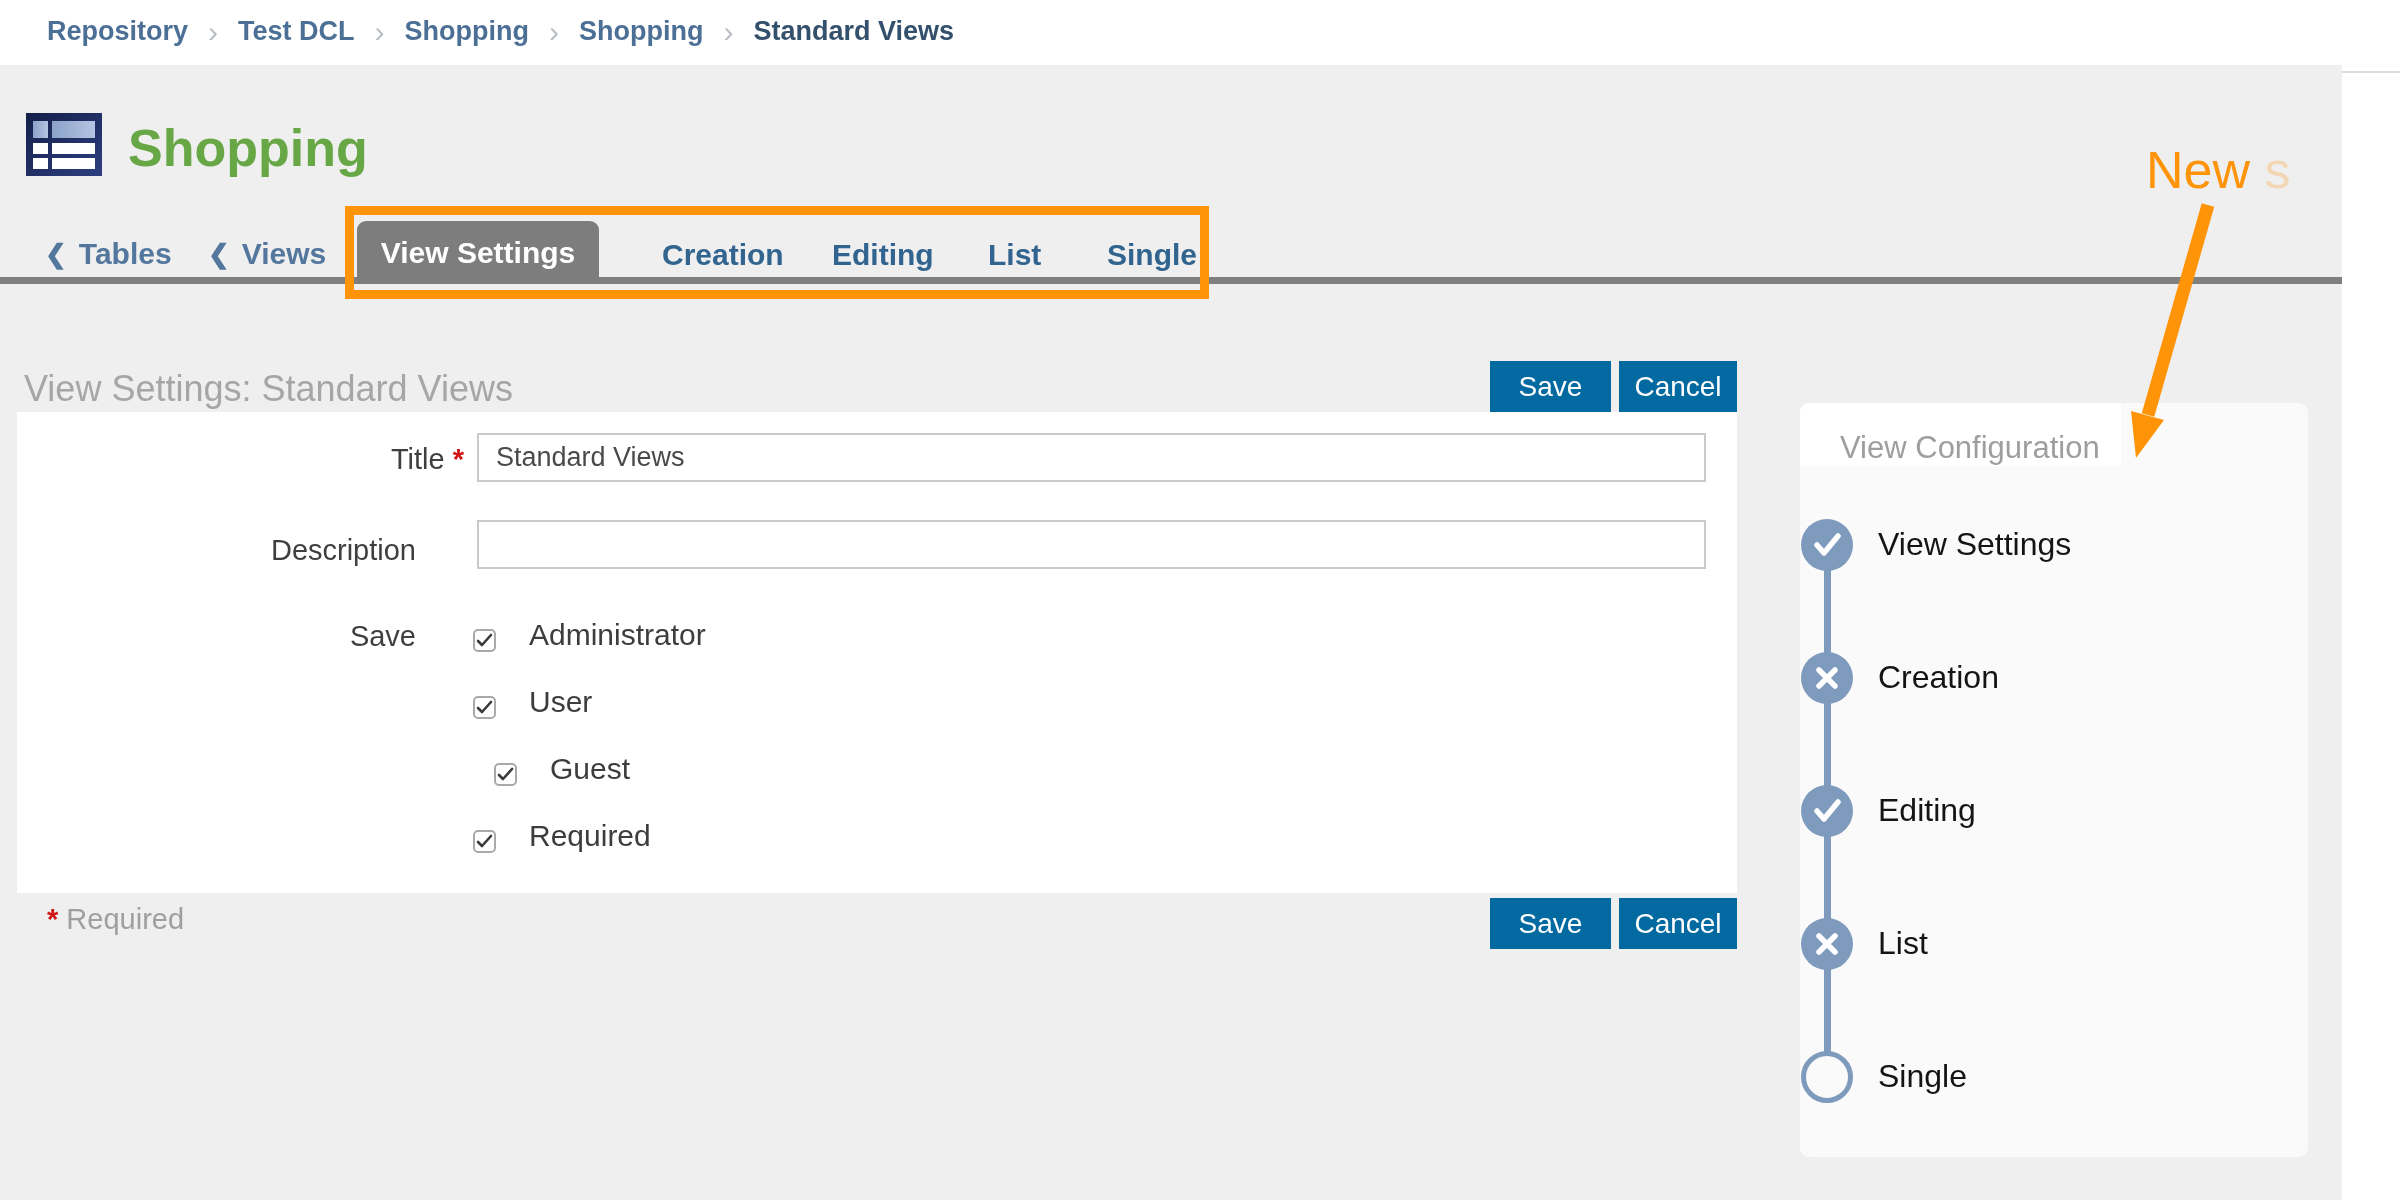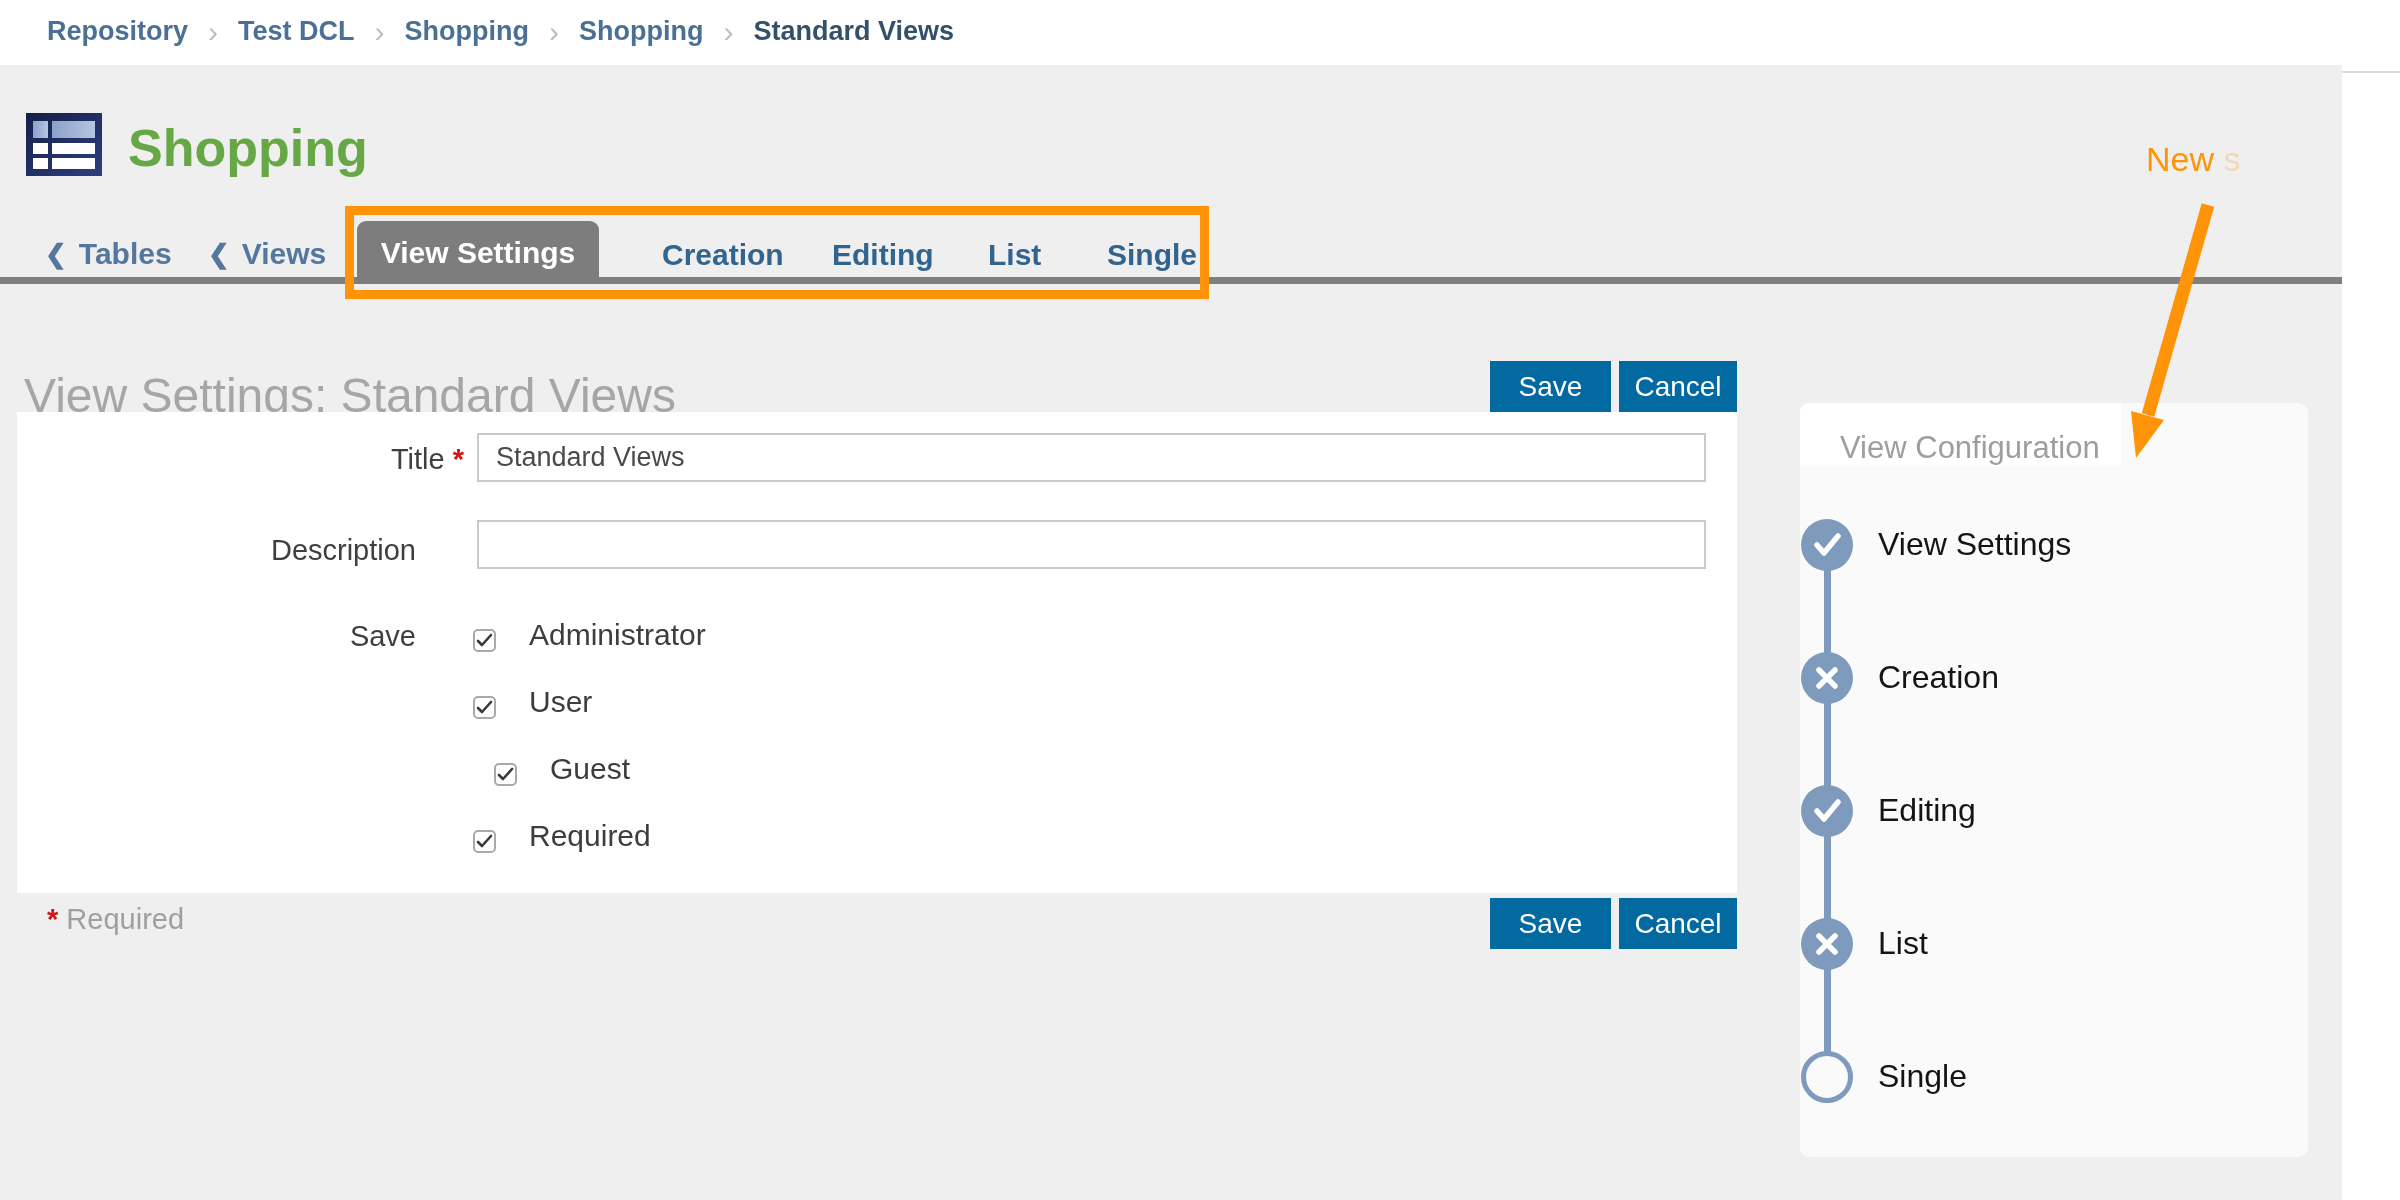--- a/index.html
+++ b/index.html
@@ -22,21 +22,21 @@
   
   .divider { position:absolute; left:0; top:277px; width:2342px; height:7px; background:#7f7f7f; }
   .backlink { position:absolute; top:237px; font-size:30px; font-weight:700; color:#54779e; display:flex; align-items:center; gap:12px; cursor:pointer; }
   .backlink .chev { font-size:26px; }
   .tab-active { position:absolute; left:357px; top:221px; width:242px; height:63px; background:#7d7d7d; border-radius:9px 9px 0 0; color:#ffffff; font-size:30px; font-weight:700; display:flex; align-items:center; justify-content:center; }
   .tab-link { position:absolute; top:238px; font-size:30px; font-weight:700; color:#31648f; cursor:pointer; }
   .tab-creation { left:662px; } .tab-editing { left:832px; } .tab-list { left:988px; } .tab-single { left:1107px; }
   .anno-rect { position:absolute; left:345px; top:206px; width:864px; height:93px; border:9px solid #ff9408; }
 
   
-  .section-heading { position:absolute; left:24px; top:368px; font-size:48px; color:#a6a6a6; }
+  .section-heading { position:absolute; left:24px; top:368px; font-size:36px; color:#a6a6a6; }
   .btn { position:absolute; height:51px; background:#0369a1; color:#ffffff; font-size:28px; display:flex; align-items:center; justify-content:center; cursor:pointer; }
   .btn-save-top { left:1490px; top:361px; width:121px; }
   .btn-cancel-top { left:1619px; top:361px; width:118px; }
   .btn-save-bottom { left:1490px; top:898px; width:121px; }
   .btn-cancel-bottom { left:1619px; top:898px; width:118px; }
 
   .form-panel { position:absolute; left:17px; top:412px; width:1720px; height:481px; background:#ffffff; }
   .field-label { position:absolute; left:0; width:416px; text-align:right; font-size:29px; color:#3f3f3f; }
   .req-star { color:#d21616; font-weight:700; }
   .text-input { position:absolute; left:477px; width:1229px; height:49px; border:2px solid #c9c9c9; background:#ffffff; font-family:"Liberation Sans", sans-serif; font-size:27px; color:#4a4a4a; padding:0 17px; outline:none; }
@@ -48,21 +48,21 @@
   
   .side-panel { position:absolute; left:1800px; top:403px; width:508px; height:754px; background:#fafafa; border-radius:9px; }
   .side-header { position:absolute; left:1800px; top:403px; width:321px; height:63px; background:#ffffff; border-radius:9px 0 0 0; }
   .side-title { position:absolute; left:1840px; top:430px; font-size:31px; color:#9e9e9e; }
   .step-line { position:absolute; left:1824px; top:545px; width:7px; height:532px; background:#7e9abd; }
   .step-circle { position:absolute; left:1801px; width:52px; height:52px; border-radius:50%; background:#7e9abd; display:flex; align-items:center; justify-content:center; }
   .step-circle.pending { background:#fafafa; border:5px solid #7e9abd; }
   .step-label { position:absolute; left:1878px; font-size:32px; color:#141414; }
 
   
-  .anno-new { position:absolute; left:2146px; top:140px; font-size:34px; color:#ff9408; }
+  .anno-new { position:absolute; left:2146px; top:140px; font-size:52px; color:#ff9408; }
   .anno-new .faint { opacity:0.25; }
   .anno-arrow { position:absolute; left:2100px; top:190px; }
 </style>
 </head>
 <body>
 
 <div class="topbar">
   <nav class="breadcrumb">
     <span class="crumb">Repository</span>
     <span class="crumb-sep">›</span>

